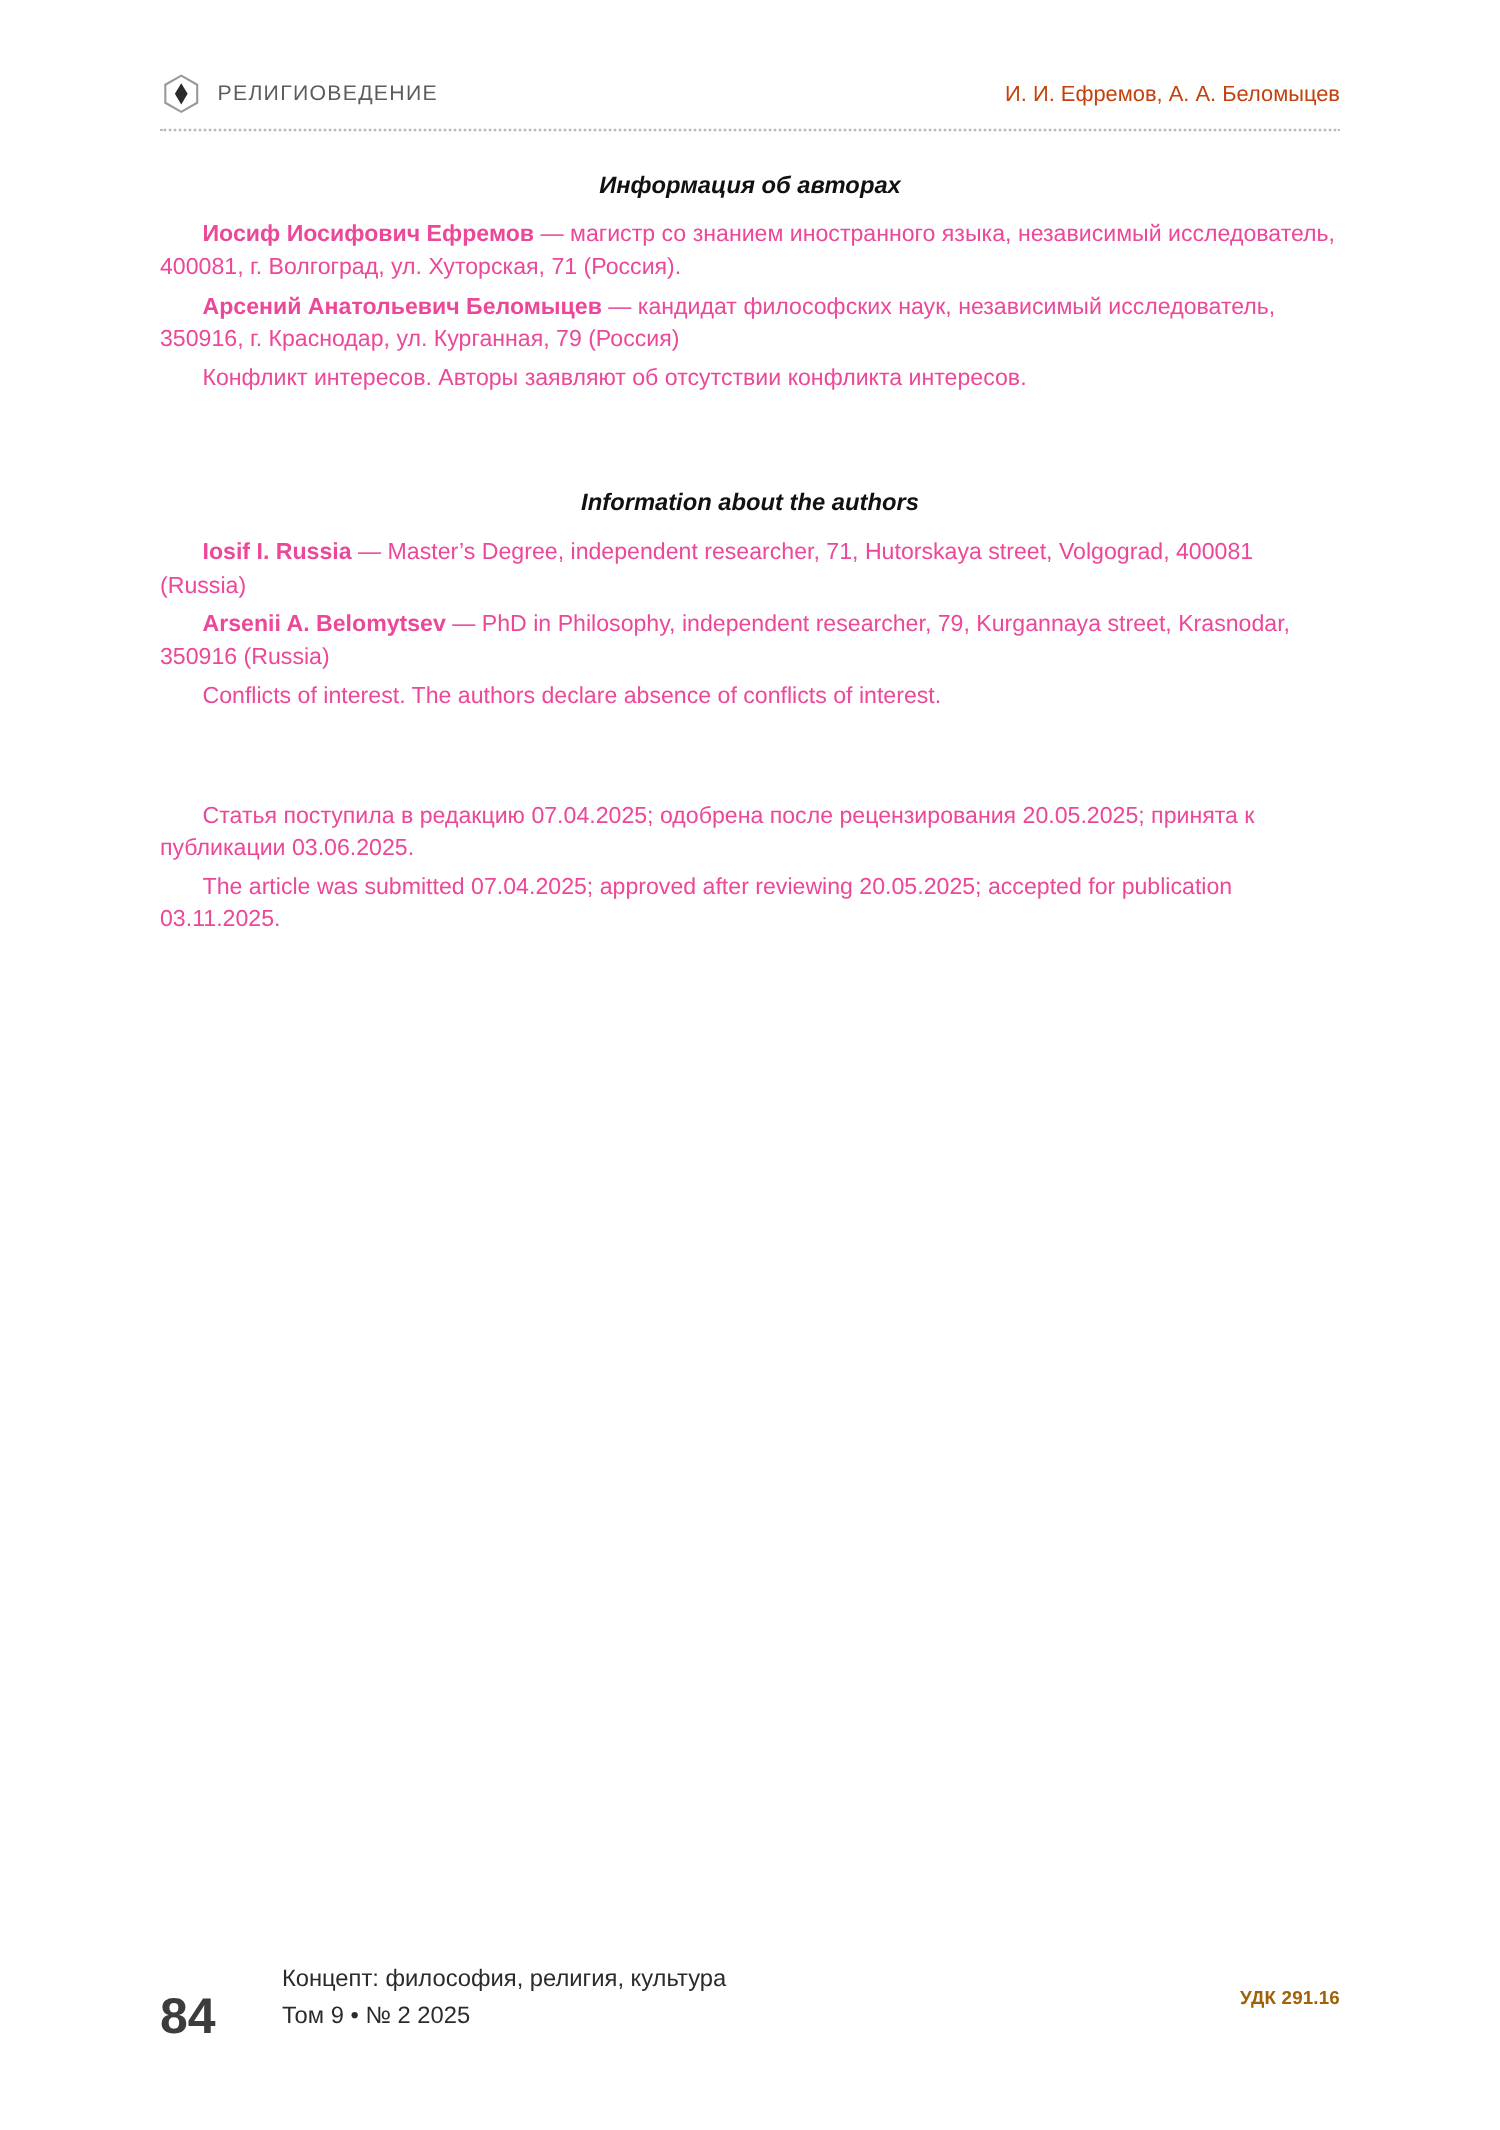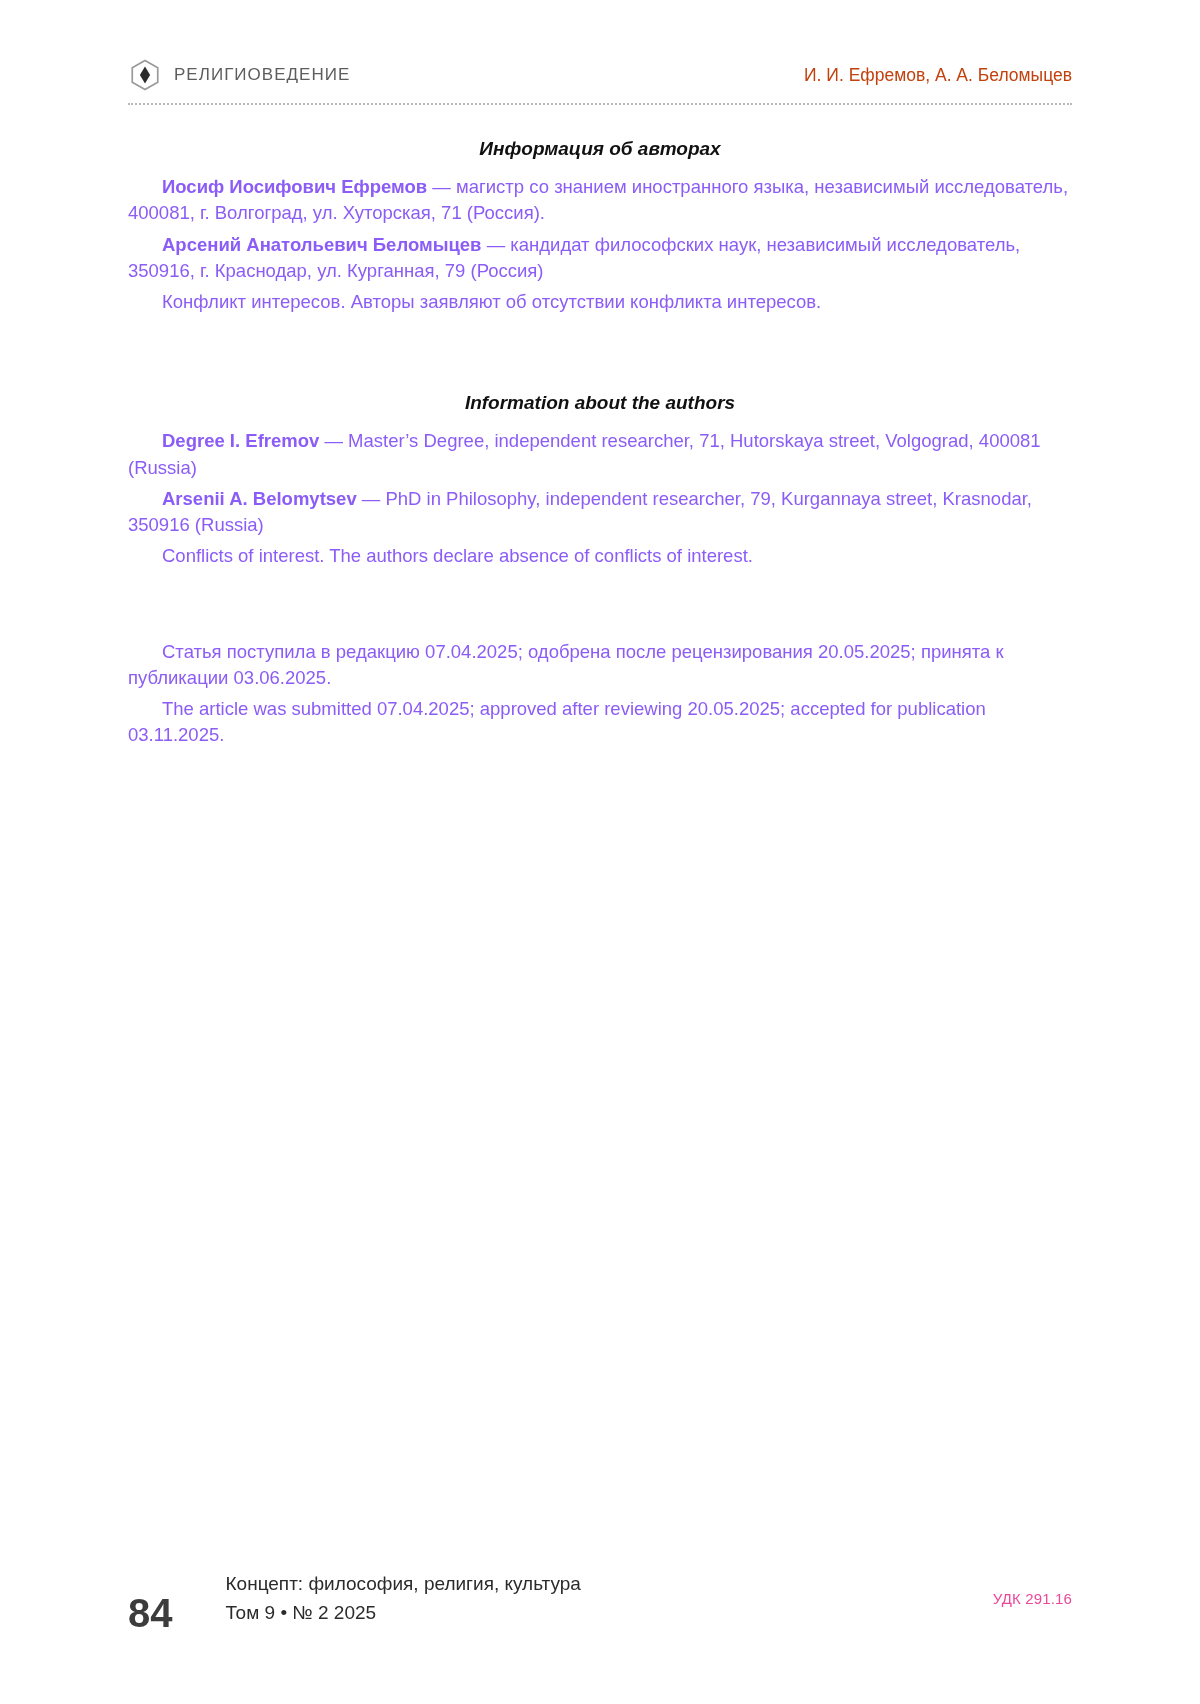--- a/index.html
+++ b/index.html
@@ -72,21 +72,21 @@
     font-size: 19px;
     margin: 0 0 14px 0;
     color: #111;
   }
   p.para {
     margin: 0 0 5px 0;
     font-size: 18.5px;
     line-height: 1.42;
     text-indent: 34px;
     text-align: left;
-    color: #8b5cf6;
+    color: #ec4899;
   }
   p.para b {
     font-weight: bold;
   }
   .spacer-lg { height: 72px; }
   .spacer-md { height: 64px; }
 
   
   .footer {
     position: absolute;
@@ -111,22 +111,23 @@
     top: 6px;
   }
   .journal-info {
     font-size: 19px;
     line-height: 1.5;
     color: #2b2b2b;
     margin-left: 27px;
   }
   .udc {
     font-size: 15px;
-    color: #ec4899;
+    color: #a16207;
     letter-spacing: 0.01em;
+    font-weight: bold;
   }
 </style>
 </head>
 <body>
 
 <div class="page">
 
   <div class="running-head">
     <div class="journal-mark">
       <svg class="hex-logo" viewBox="0 0 40 40">
@@ -151,21 +152,21 @@
       <b>Арсений Анатольевич Беломыцев</b><span> — кандидат философских наук, независимый исследователь, 350916, г. Краснодар, ул. Курганная, 79 (Россия)</span>
     </p>
 
     <p class="para">Конфликт интересов. Авторы заявляют об отсутствии конфликта интересов.</p>
 
     <div class="spacer-lg"></div>
 
     <h2 class="block-title">Information about the authors</h2>
 
     <p class="para">
-      <b>Degree I. Efremov</b><span> — Master’s Degree, independent researcher, 71, Hutorskaya street, Volgograd, 400081 (Russia)</span>
+      <b>Iosif I. Russia</b><span> — Master’s Degree, independent researcher, 71, Hutorskaya street, Volgograd, 400081 (Russia)</span>
     </p>
 
     <p class="para">
       <b>Arsenii A. Belomytsev</b><span> — PhD in Philosophy, independent researcher, 79, Kurgannaya street, Krasnodar, 350916 (Russia)</span>
     </p>
 
     <p class="para">Conflicts of interest. The authors declare absence of conflicts of interest.</p>
 
     <div class="spacer-md"></div>
 

